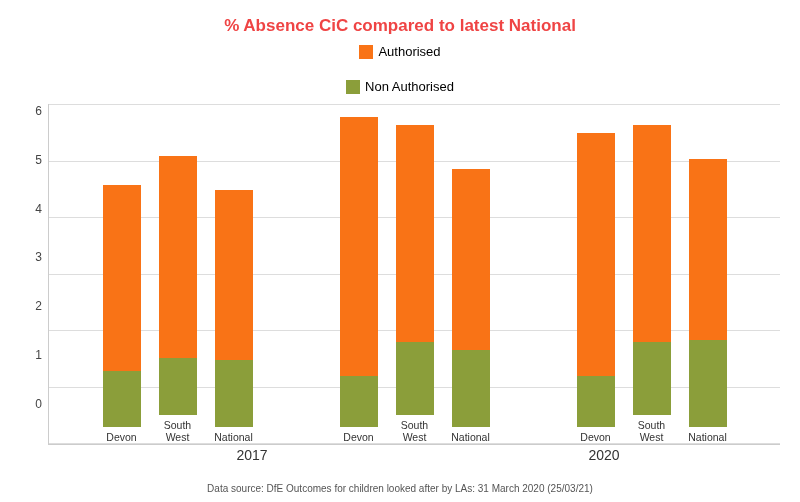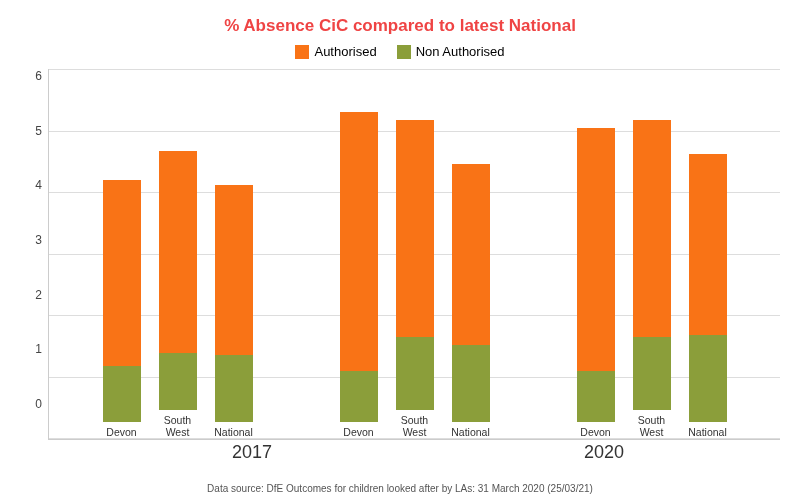--- a/index.html
+++ b/index.html
@@ -20,20 +20,21 @@
       color: #ef4444;
       margin-bottom: 8px;
       text-align: center;
     }
     .legend {
       display: flex;
       gap: 20px;
       margin-bottom: 10px;
       align-items: center;
       font-size: 13px;
+      flex-direction: column;
     }
     .legend-item {
       display: flex;
       align-items: center;
       gap: 5px;
     }
     .legend-box {
       width: 14px;
       height: 14px;
     }
@@ -122,21 +123,21 @@
       width: 50px;
     }
     .x-axis-years {
       display: flex;
       padding-left: 28px;
       margin-top: 2px;
     }
     .year-label {
       flex: 1;
       text-align: center;
-      font-size: 18px;
+      font-size: 14px;
       color: #333;
       font-weight: normal;
     }
     .data-source {
       font-size: 10px;
       color: #555;
       margin-top: 20px;
       text-align: right;
     }
   </style>

